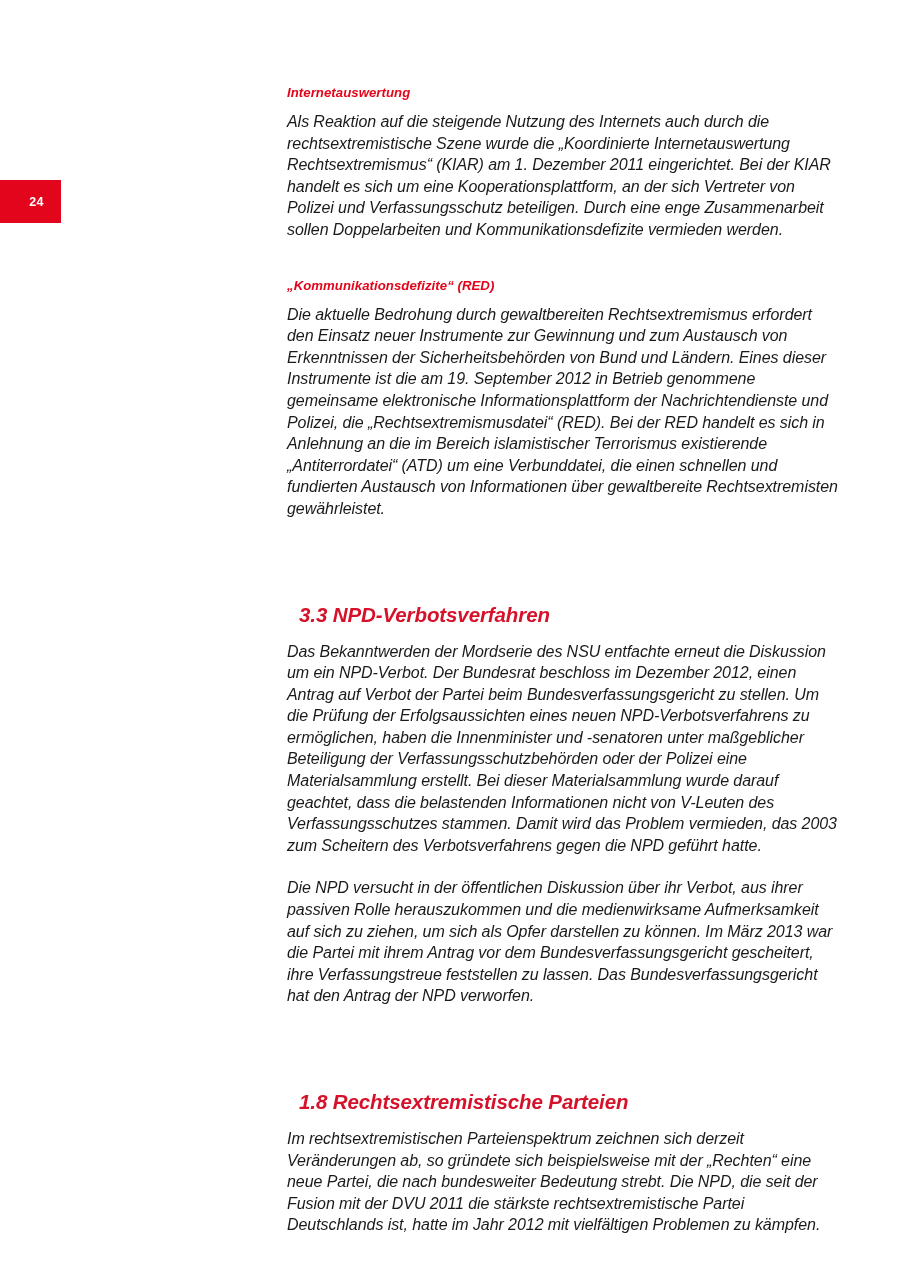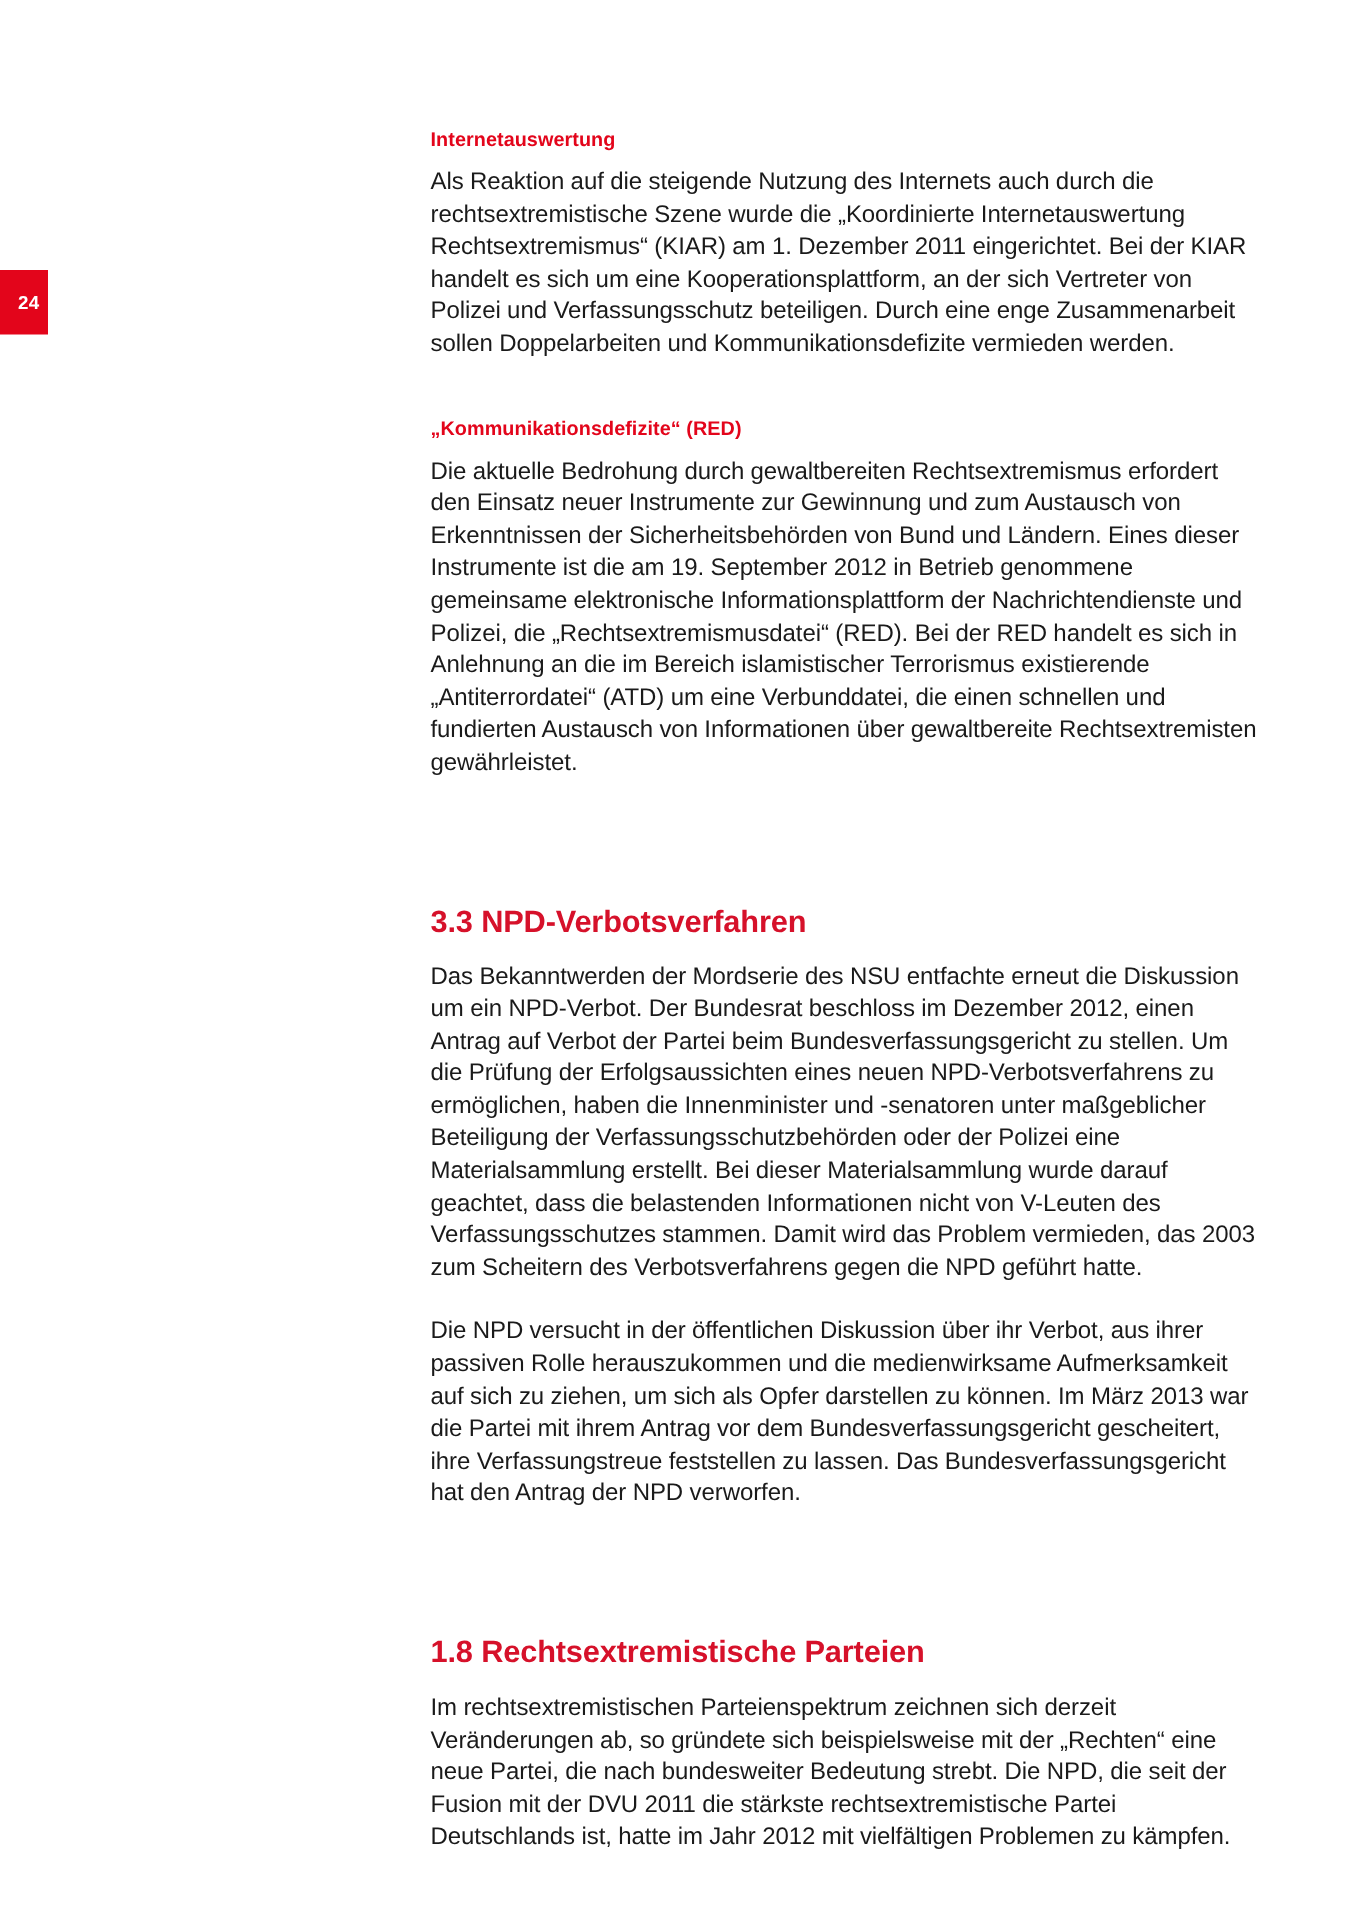--- a/index.html
+++ b/index.html
@@ -20,30 +20,30 @@
     height: 1272px;
     background: #ffffff;
     overflow: hidden;
   }
 
   
   .page-number-tab {
     position: absolute;
     left: 0;
     top: 180px;
-    width: 32px;
+    width: 61px;
     height: 43px;
     background: #e3051b;
     color: #ffffff;
     font-size: 12.5px;
     font-weight: bold;
     letter-spacing: 0.2px;
     display: flex;
     align-items: center;
-    justify-content: flex-start;
+    justify-content: center;
     box-sizing: border-box;
     padding-left: 12px;
   }
 
   
   .content {
     position: absolute;
     left: 287px;
     top: 84px;
     width: 554px;
@@ -56,36 +56,37 @@
     line-height: 17px;
     margin: 0 0 10px 0;
     letter-spacing: 0.05px;
   }
 
   .section-heading {
     color: #d6112a;
     font-size: 20.5px;
     font-weight: bold;
     line-height: 25px;
-    margin: 0 0 14px 0;
+    margin: 0 0 14px 12px;
     letter-spacing: -0.1px;
   }
 
   p.body-text {
     color: #1a1a1a;
     font-size: 16px;
     line-height: 21.6px;
     margin: 0;
     text-align: left;
     letter-spacing: -0.05px;
     word-spacing: -0.1px;
   }
 
   .block {
     margin: 0;
+    font-style: italic;
   }
 
   
   .gap-sub      { height: 36px; }   
   .gap-section  { height: 82px; }   
   .gap-para     { height: 21px; }   
 </style>
 </head>
 <body>
 

